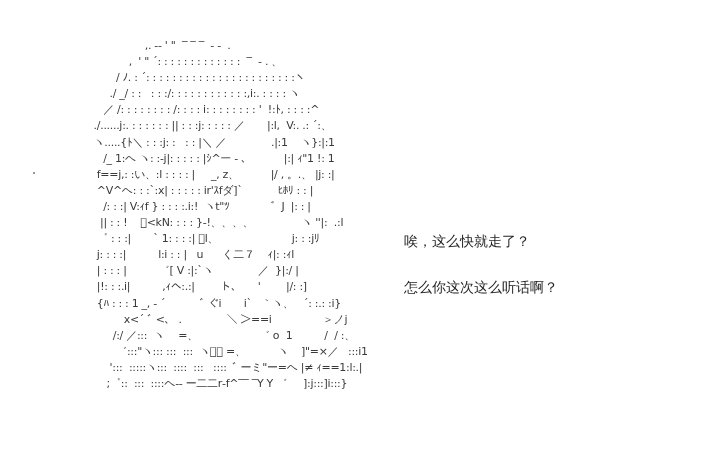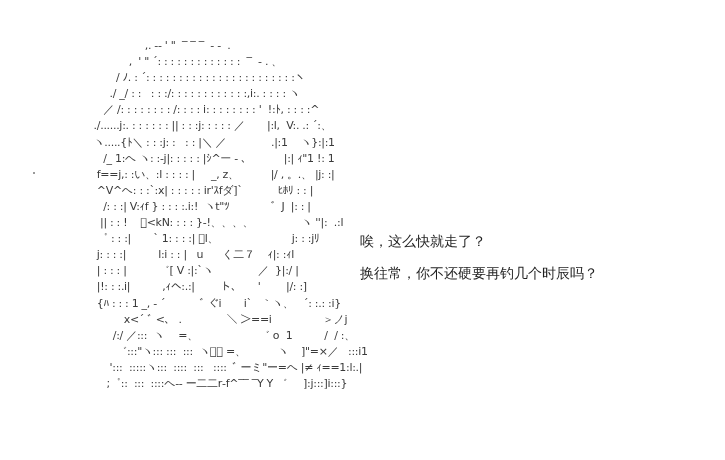--- a/index.html
+++ b/index.html
@@ -37,28 +37,28 @@
     .aa .ln { display: block; height: 16.1px; }
     .dialogue {
       position: absolute;
       left: 360px;
       top: 232px;
       font-family: "DejaVu Sans", sans-serif;
       font-size: 14px;
       color: #1f1f1f;
       line-height: 18px;
     }
-    .dialogue .line { display: block; height: 18px; white-space: nowrap; }
+    .dialogue .line { display: block; height: 18px; white-space: nowrap; margin-left: 44px; }
     .dialogue .gap { display: block; height: 14px; }
   </style>
 </head>
 <body>
 
 <div class="stray-dot"></div>
 
 <div class="aa" id="aa"><span class="ln">                   ,. -‐ ' "  ‾ ‾ ‾  ‐ -  .</span><span class="ln">              ,  ' " ´: : : : : : : : : : : : :  ‾  ‐ . 、</span><span class="ln">          / ﾉ. : ´: : : : : : : : : : : : : : : : : : : : : : :ヽ</span><span class="ln">        ./ _/ : :   : : :/: : : : : : : : : : : :,i:. : : : : ヽ</span><span class="ln">      ／ /: : : : : : : : /: : : : i: : : : : : : : '  !:ﾄ, : : : :^</span><span class="ln">   ./......j:. : : : : : : || : : :j: : : : : ／       |:l,  V:. .: ´:、</span><span class="ln">   ヽ.....{ﾄ＼ : : :j: :   : : |＼ ／              .|:1    ヽ}:|:1</span><span class="ln">      /_ 1:ヘ ヽ: :-j|: : : : : |ｼ^ー ‐ 、          |:| ｨ"1 !: 1</span><span class="ln">    f==j,: :い、:l : : : : |     _, z、          |/ , 。.、 |j: :|</span><span class="ln">    ^V^ヘ: : :`:x| : : : : : ir'ｽfダ]`           ﾋﾎﾘ : : |</span><span class="ln">      /: : :| V:ｨf } : : : :.i:!  ヽt"ﾂ             ゛J  |: : |</span><span class="ln">     || : : !    ﾞ&lt;kN: : : : }-!、、、、               ヽ ''|:  .:l</span><span class="ln">    ゜ : : :|       ` 1: : : :| ﾞl、                       j: : :jﾘ</span><span class="ln">    j: : : :|          l:i : : |   u      く二７    ｨ|: :ｨl</span><span class="ln">    | : : : |          ゛[ V :|:`ヽ              ／  }|:/ |</span><span class="ln">    |!: : :.i|          ,ｨヘ:.:|        ト、     '        |/: :]</span><span class="ln">    {ﾊ : : : 1 _, ‐ ´          ﾞ ぐi       i`   ｀ヽ、   ´: :.: :i}</span><span class="ln">        ゞ x&lt;´ ﾞ &lt;、 .              ＼ ＞==i                ＞ノj</span><span class="ln">         /:/ ／:::  ヽ ゞ=、                   ゛ o  1          /  / :、</span><span class="ln">          ゛:::"ヽ::: :::  :::  ヽ、ﾞ =、          ヽ    ]"=×／   :::i1</span><span class="ln">        ':::  :::::ヽ:::  ::::  :::   :::: ﾞ ーミ"ー=ヘ |≠ ｨ==1:l:.|</span><span class="ln">       ;゜::  :::  ::::ヘ‐‐ ー二二r‐f^‾‾ ‾Y Y ゛     ]:j:::]i:::}</span></div>
 
 <div class="dialogue">
   <span class="line">唉，这么快就走了？</span>
   <span class="gap"></span>
-  <span class="line">换往常，你不还硬要再钓几个时辰吗？</span>
   <span class="gap"></span>
+  <span class="line">怎么你这次这么听话啊？</span>
 </div>
 
 </body></html>

